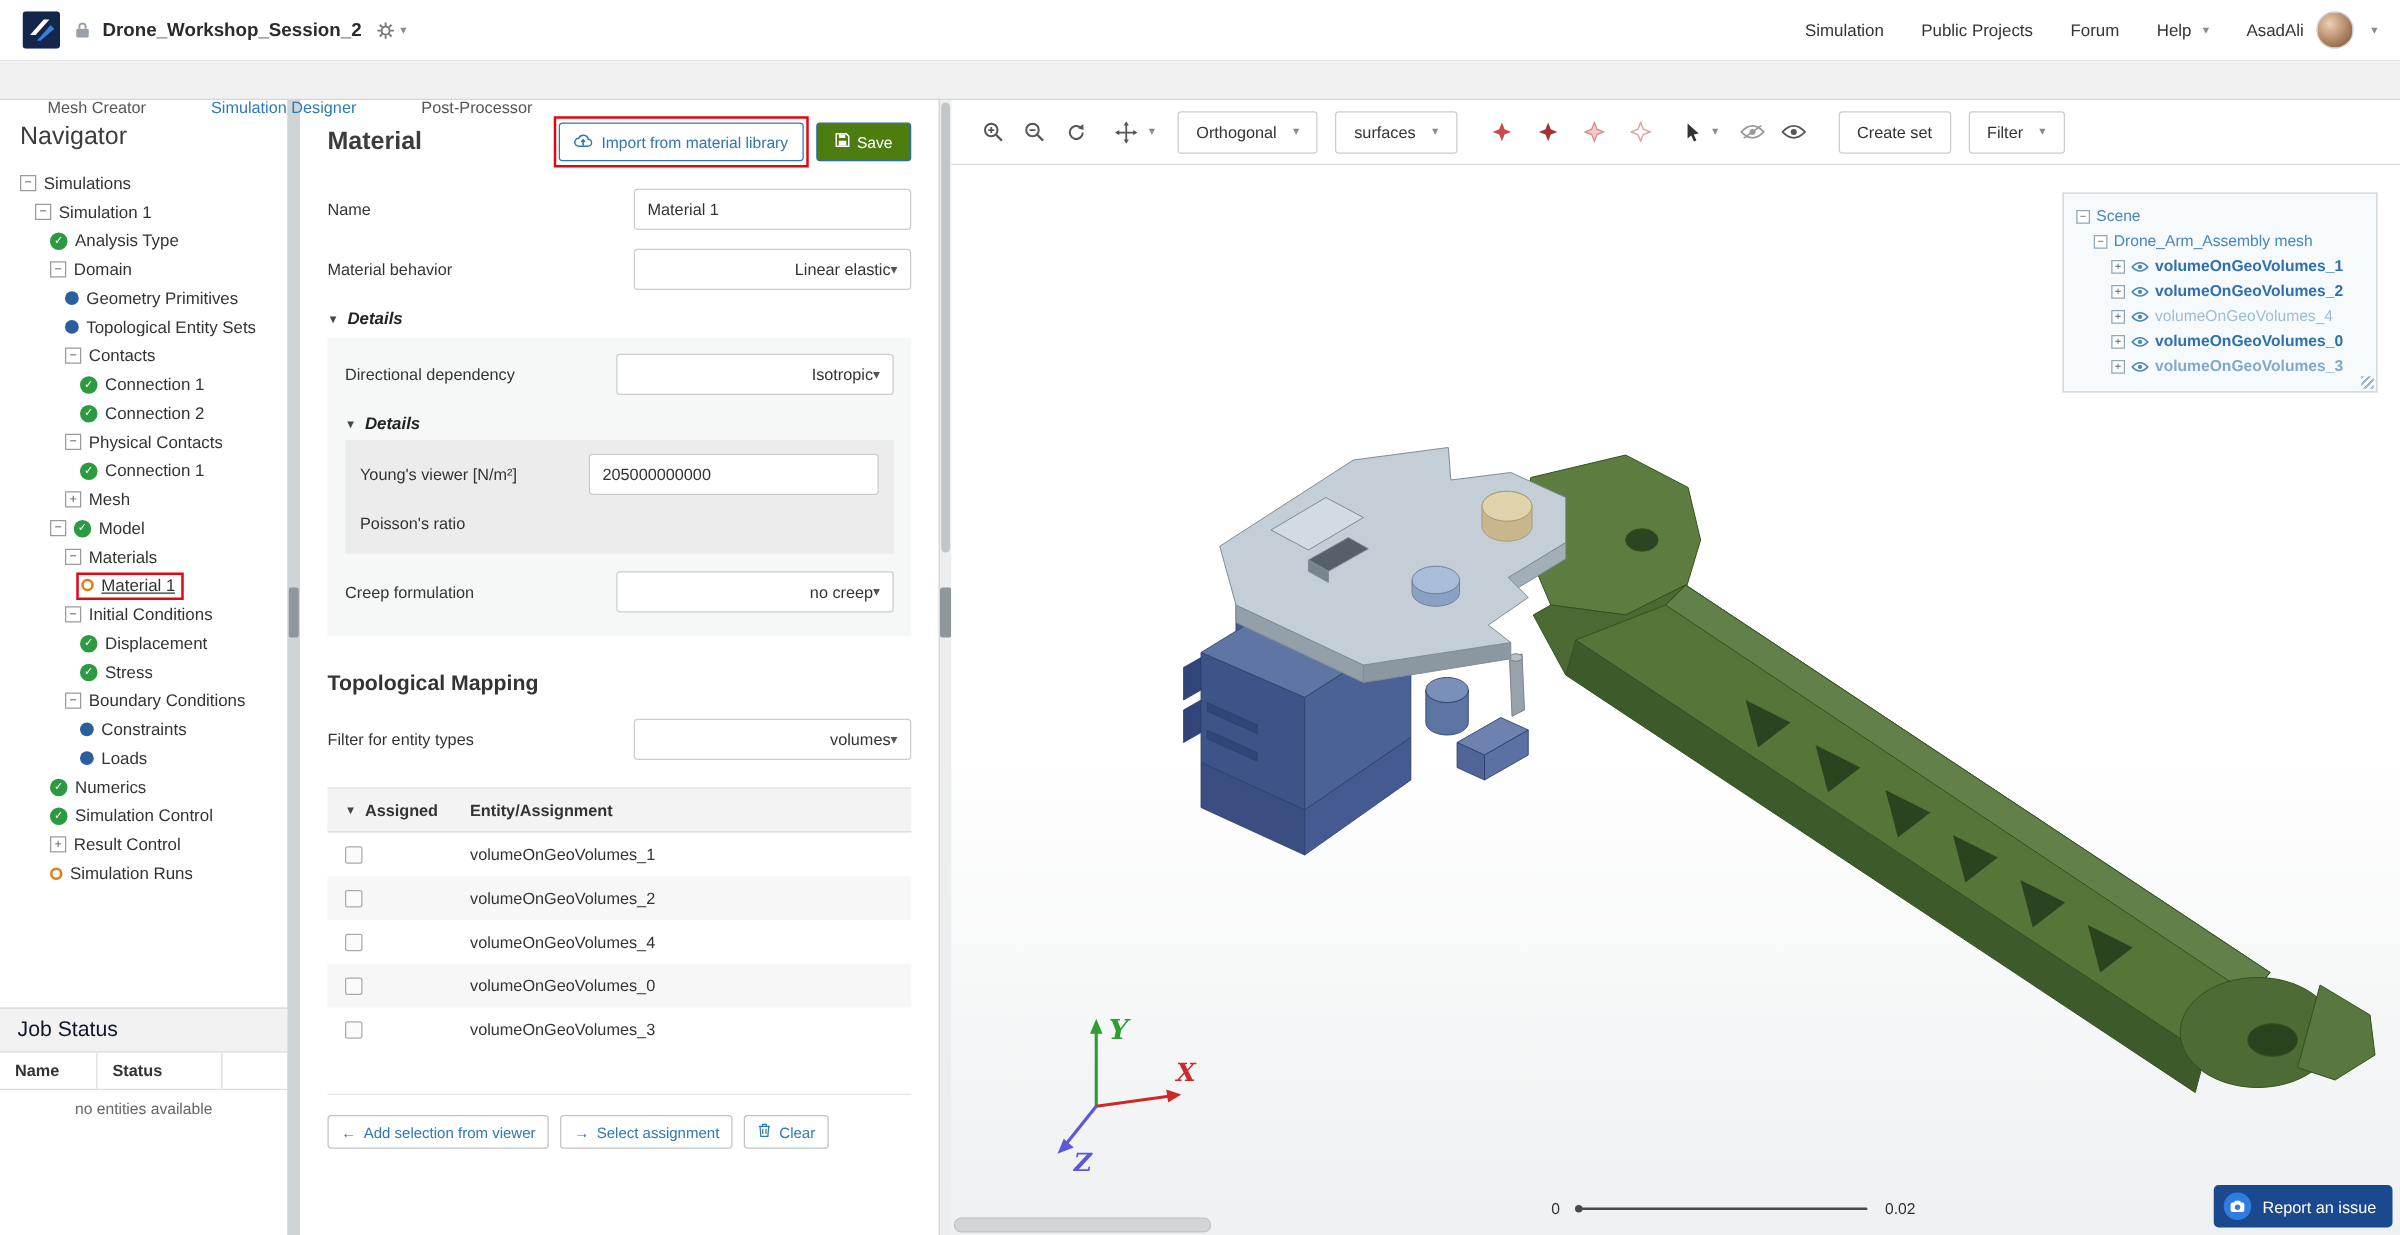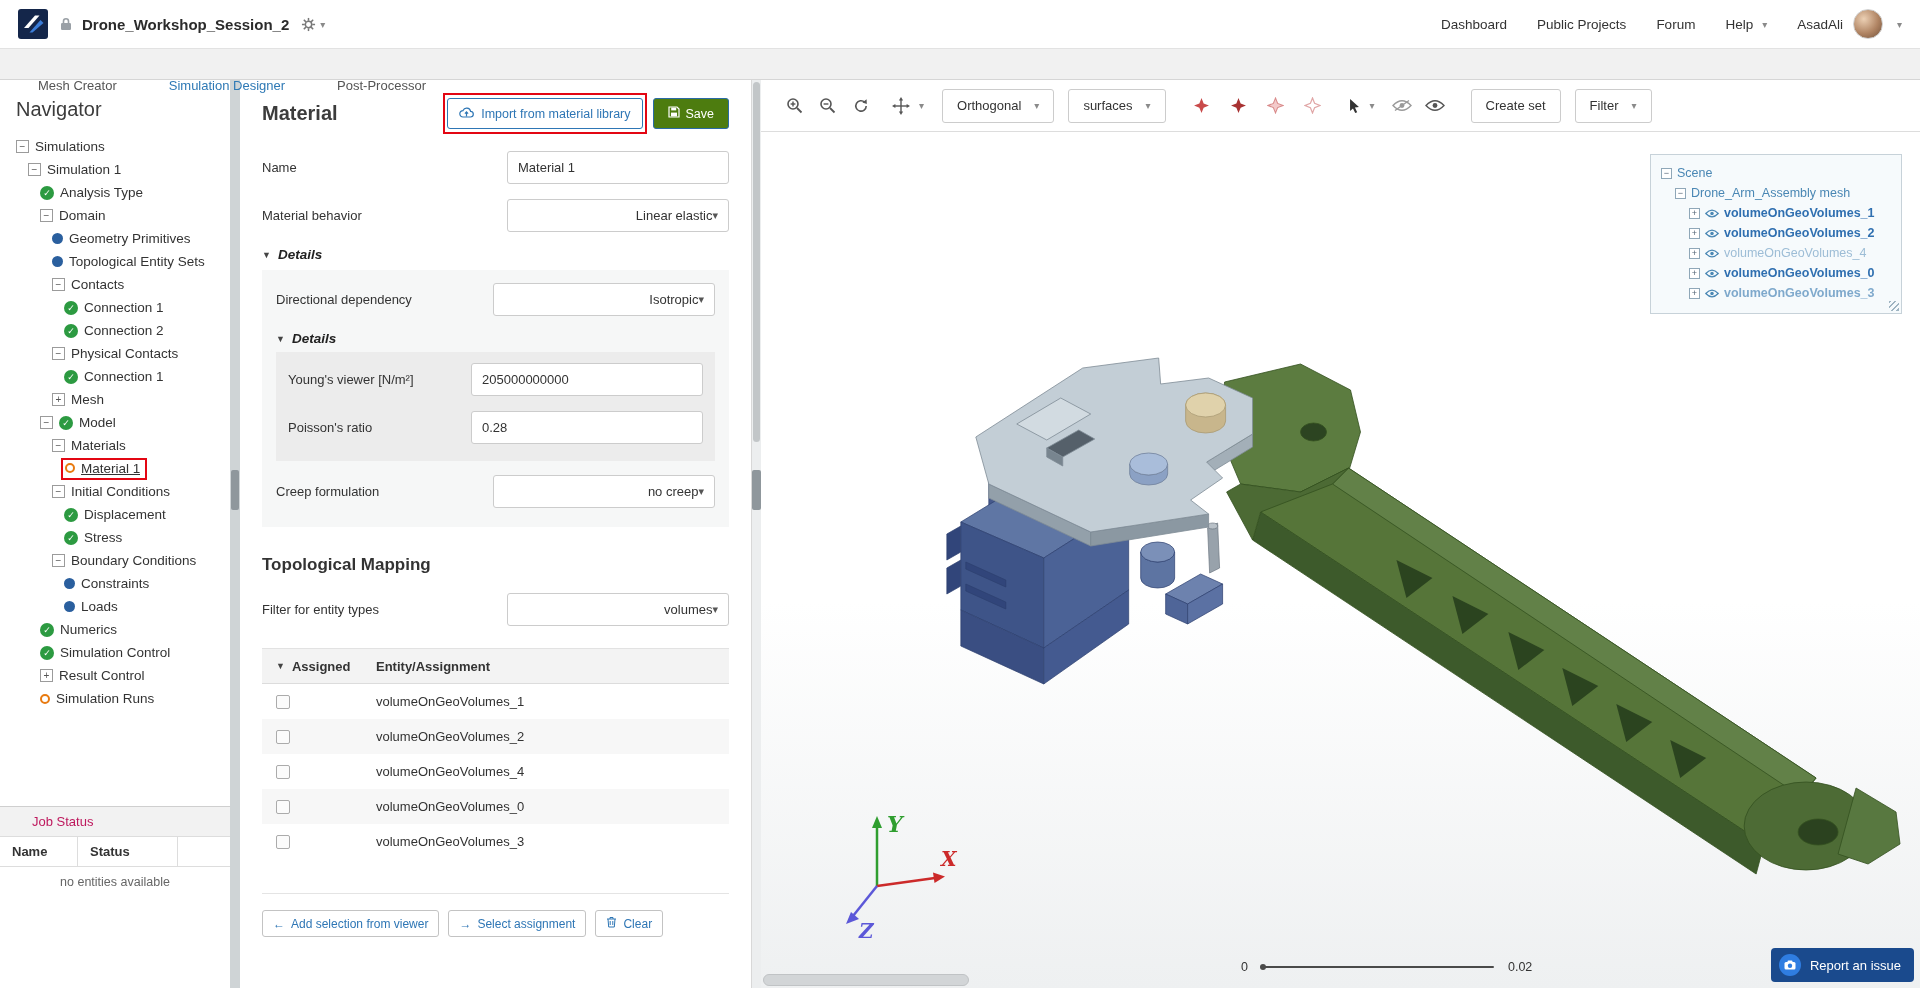--- a/index.html
+++ b/index.html
@@ -58,21 +58,21 @@
   .st.check { width:14px; height:14px; border-radius:50%; background:#2c9a41; color:#fff; font-size:9px; }
   .st.dot { width:11px; height:11px; border-radius:50%; background:#2a5f9e; }
   .st.ring { width:10px; height:10px; border-radius:50%; border:2px solid #e87a10; background:#fff; }
   .tl { overflow:hidden; text-overflow:ellipsis; }
   .red-outline { display:inline-flex; align-items:center; gap:6px;
     outline:2px solid #e30613; outline-offset:1px; padding:0 4px 1px 1px; }
   .tl.selected { text-decoration:underline; }
 
   
   .job-status { height:182px; border-top:1px solid #cfcfcf; display:flex; flex-direction:column; }
-  .js-title { background:#f2f2f2; color:#be185d; font-size:13px; padding:7px 32px;
+  .js-title { background:#f2f2f2; color:#0f172a; font-size:17px; padding:7px 14px;
     border-bottom:1px solid #ddd; }
   .js-head { display:flex; font-size:13px; font-weight:bold; color:#333; border-bottom:1px solid #ddd; }
   .js-head .jc { padding:7px 12px; border-right:1px solid #ddd; }
   .js-head .jc.c1 { width:78px; } .js-head .jc.c2 { width:100px; }
   .js-empty { text-align:center; color:#666; font-size:12.5px; padding-top:8px; }
 
   
   .mp-header { display:flex; align-items:center; margin-bottom:22px; }
   .mp-title { font-size:20px; color:#3c3c3c; font-weight:bold; }
   .mp-actions { margin-left:auto; display:flex; align-items:center; gap:10px; }
@@ -185,21 +185,21 @@
           <line x1="10.8" y1="10.8" x2="13" y2="13"></line>
           <line x1="3" y1="13" x2="5.2" y2="10.8"></line>
           <line x1="10.8" y1="5.2" x2="13" y2="3"></line>
         </g>
         <circle cx="8" cy="8" r="3.4" fill="none" stroke="#777" stroke-width="1.6"></circle>
       </svg>
   </span>
   <span class="caret">▾</span>
 
   <div class="top-nav">
-    <span class="nav-link">Dashboard</span>
+    <span class="nav-link">Simulation</span>
     <span class="nav-link">Public Projects</span>
     <span class="nav-link">Forum</span>
     <span class="help-wrap">
       <span>Help</span>
       <span class="caret">▾</span>
     </span>
     <span class="user-wrap">
       <span>AsadAli</span>
       <span class="avatar"></span>
       <span class="caret">▾</span>
@@ -407,21 +407,20 @@
         <span class="tri">▼</span>
         <span>Details</span>
       </div>
       <div class="dblock-inner">
         <div class="frow">
           <span class="flabel">Young's viewer [N/m²]</span>
           <span class="ctrl"><input class="tinput" value="205000000000" style=""></span>
         </div>
         <div class="frow">
           <span class="flabel">Poisson's ratio</span>
-          <span class="ctrl"><input class="tinput" value="0.28" style=""></span>
         </div>
       </div>
       <div class="frow">
         <span class="flabel">Creep formulation</span>
         <span class="ctrl">
           <span class="select">
             <span>no creep</span>
             <span class="sel-caret">▾</span>
           </span>
         </span>

